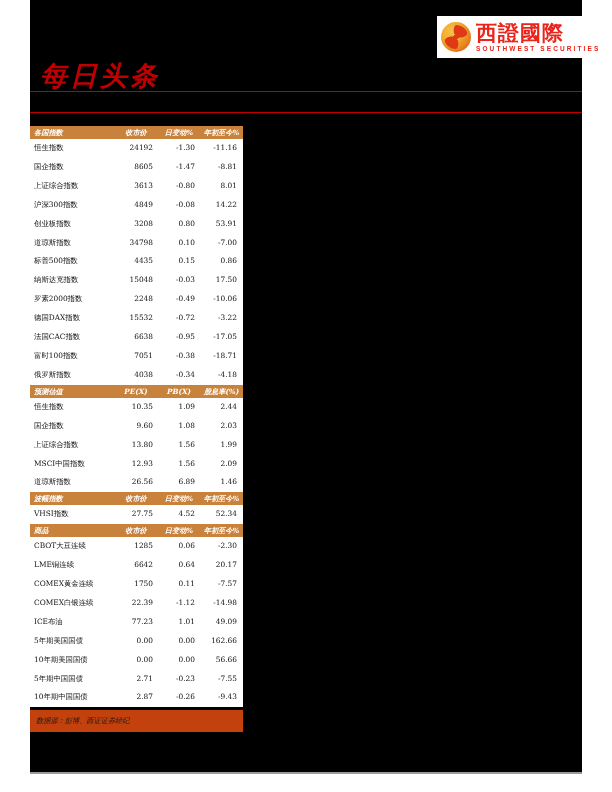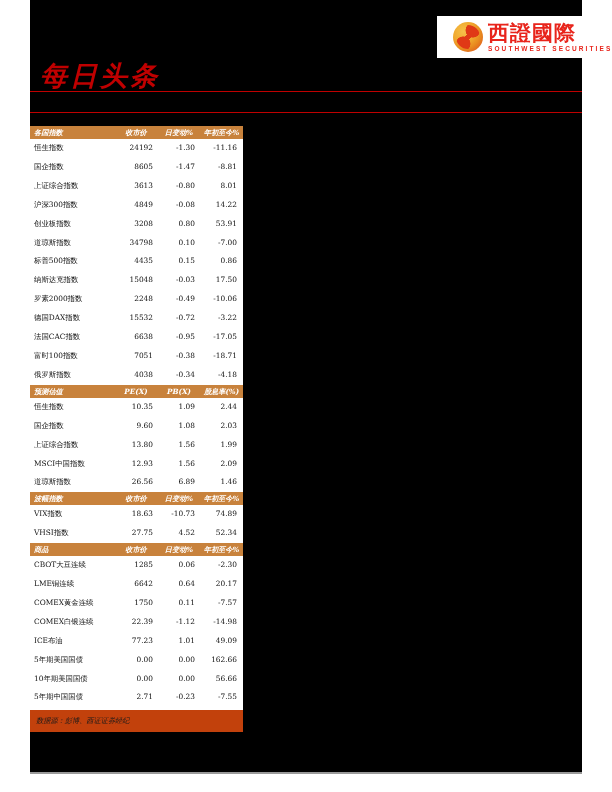--- a/index.html
+++ b/index.html
@@ -34,21 +34,21 @@
   
   .logo-block {
     position: absolute;
     left: 437px;
     top: 16px;
     width: 145px;
     height: 42px;
     background: #ffffff;
     display: flex;
     align-items: center;
-    padding-left: 16px;
+    padding-left: 4px;
     box-sizing: border-box;
   }
   .logo-mark {
     position: relative;
     width: 30px;
     height: 30px;
     flex: 0 0 30px;
     border-radius: 50%;
     background: radial-gradient(circle at 35% 32%, #f6c14a 0%, #f0a92f 38%, #e8891f 62%, #d9411f 100%);
     overflow: hidden;
@@ -329,26 +329,20 @@
           <td class="c-v2">6.89</td>
           <td class="c-v3">1.46</td>
         </tr>
         <tr class="section-head">
           <td class="c-label">波幅指数</td>
           <td class="c-v1">收市价</td>
           <td class="c-v2">日变动%</td>
           <td class="c-v3">年初至今%</td>
         </tr>
         <tr class="data-row">
-          <td class="c-label">VIX指数</td>
-          <td class="c-v1">18.63</td>
-          <td class="c-v2">-10.73</td>
-          <td class="c-v3">74.89</td>
-        </tr>
-        <tr class="data-row">
           <td class="c-label">VHSI指数</td>
           <td class="c-v1">27.75</td>
           <td class="c-v2">4.52</td>
           <td class="c-v3">52.34</td>
         </tr>
         <tr class="section-head">
           <td class="c-label">商品</td>
           <td class="c-v1">收市价</td>
           <td class="c-v2">日变动%</td>
           <td class="c-v3">年初至今%</td>

